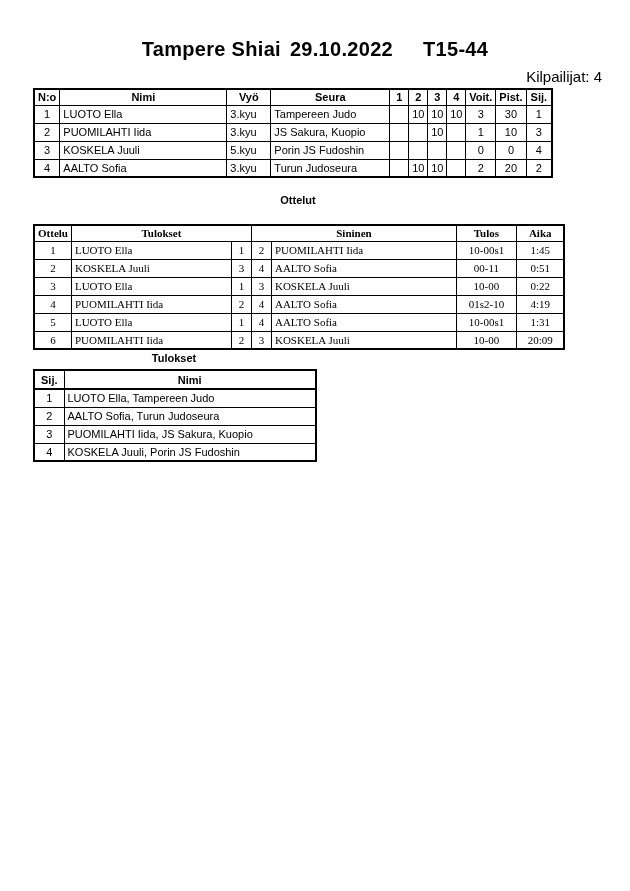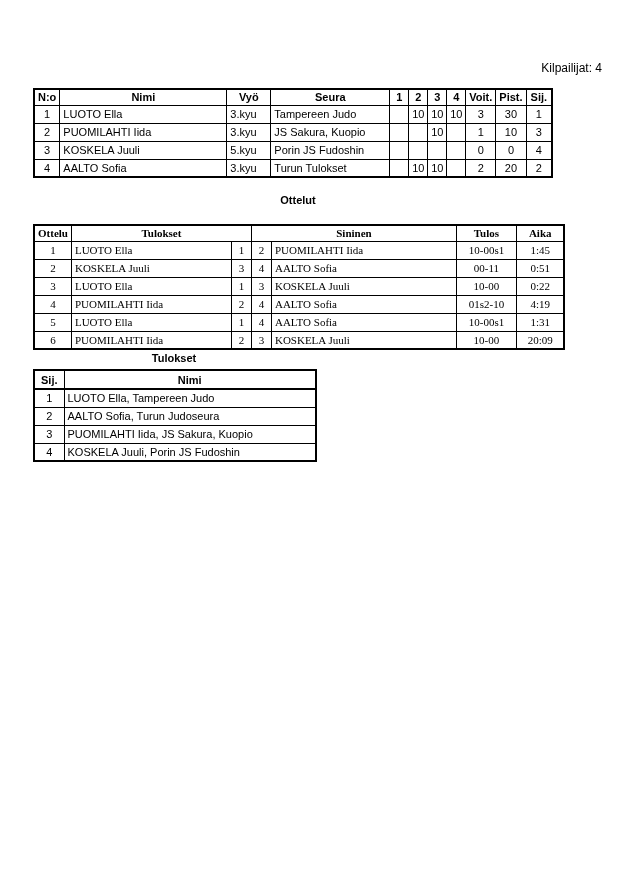--- a/index.html
+++ b/index.html
@@ -18,21 +18,21 @@
     letter-spacing: 0.3px;
   }
   .t-date { margin-left: 9px; }
   .t-cat  { margin-left: 30px; }
 
   .section-label { position: absolute; font-size: 11px; font-weight: bold; text-align: center; }
   .lbl-kilpailijat { top: 67px; left: 33px; width: 437px; }
   .lbl-ottelut     { top: 194px; left: 33px; width: 530px; }
   .lbl-tulokset    { top: 352px; left: 33px; width: 282px; }
 
-  .count-label { position: absolute; top: 61px; right: 28px; font-size: 12px; font-weight: normal; }
+  .count-label { position: absolute; top: 68px; right: 28px; font-size: 15px; font-weight: normal; }
 
   table {
     border-collapse: collapse;
     table-layout: fixed;
     position: absolute;
     font-size: 11px;
     border: 2px solid #000;
     background: #fff;
     padding-left: 12px;
   }
@@ -51,20 +51,23 @@
   .tbl-kilpailijat { top: 88px; left: 33px; }
   .tbl-ottelut     { top: 224px; left: 33px; font-family: Liberation Serif, serif; }
   .tbl-tulokset    { top: 369px; left: 33px; }
   .tbl-tulokset thead th { border-bottom: 2px solid #000; height: 19px; }
 </style>
 </head>
 <body>
 
 <div class="page">
 
+  <div class="title">
+    <span>Tampere Shiai</span><span class="t-date">29.10.2022</span><span class="t-cat">T15-44</span>
+  </div>
 
   <div class="count-label">Kilpailijat: 4</div>
 
 
   <table class="tbl-kilpailijat">
     <colgroup>
       <col style="width:18px">
         <col style="width:167px">
         <col style="width:44px">
         <col style="width:119px">
@@ -128,21 +131,21 @@
         <td class="ctr"></td>
         <td class="ctr"></td>
         <td class="ctr">0</td>
         <td class="ctr">0</td>
         <td class="ctr">4</td>
       </tr>
       <tr>
         <td class="ctr">4</td>
         <td class="lft">AALTO Sofia</td>
         <td class="lft">3.kyu</td>
-        <td class="lft">Turun Tulokset</td>
+        <td class="lft">Turun Judoseura</td>
         <td class="ctr"></td>
         <td class="ctr">10</td>
         <td class="ctr">10</td>
         <td class="ctr"></td>
         <td class="ctr">2</td>
         <td class="ctr">20</td>
         <td class="ctr">2</td>
       </tr>
     </tbody>
   </table>

